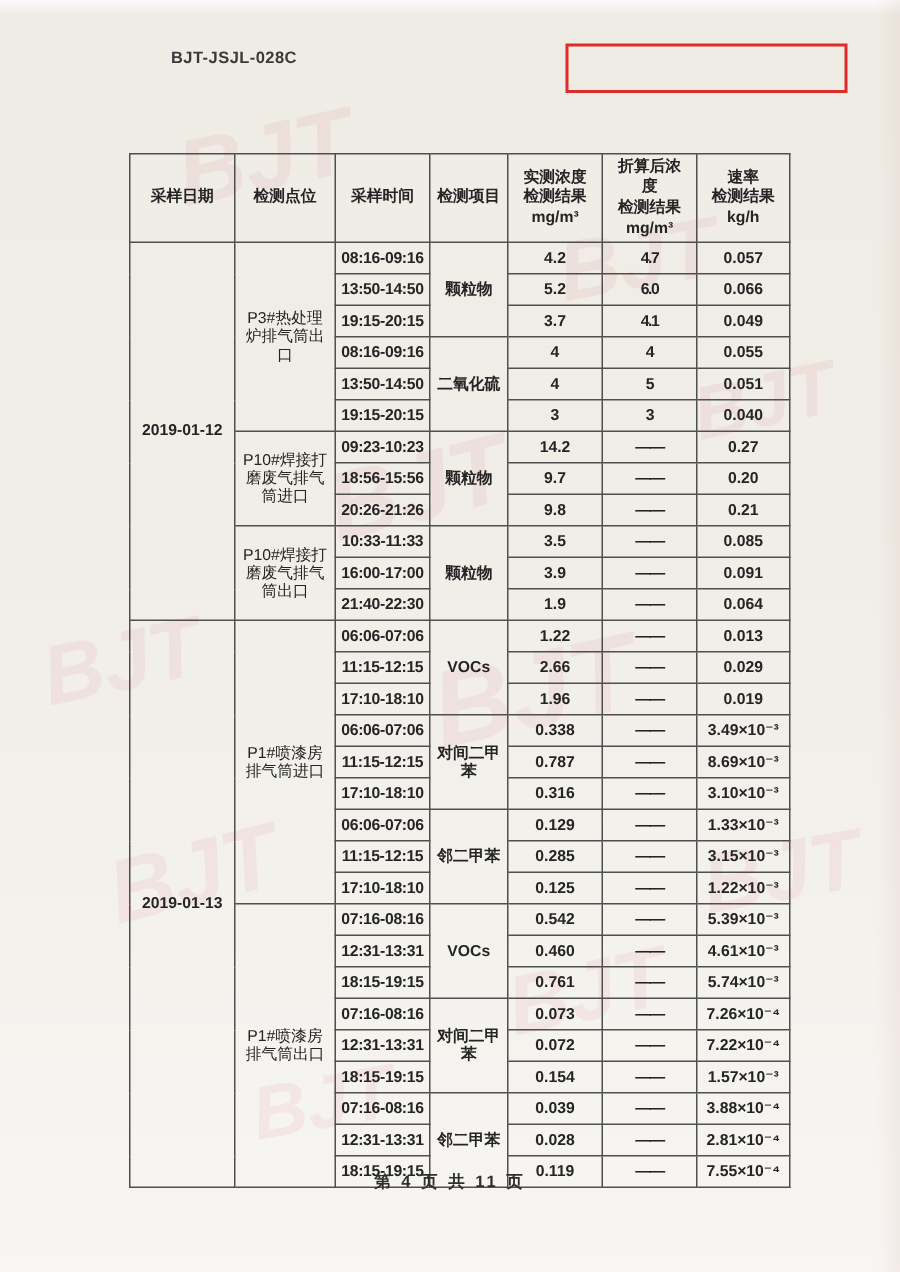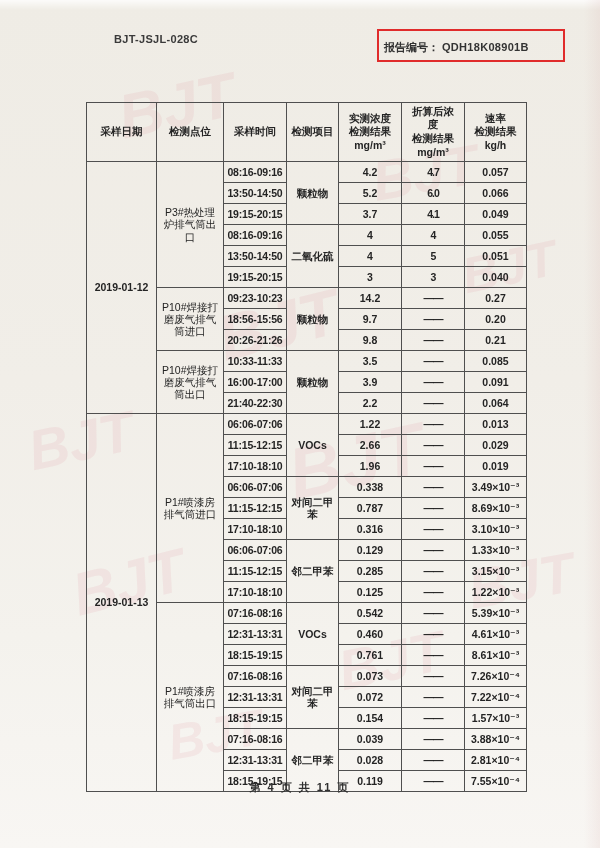--- a/index.html
+++ b/index.html
@@ -70,23 +70,20 @@
   <div class="wm wm4">BJT</div>
   <div class="wm wm5">BJT</div>
   <div class="wm wm6">BJT</div>
   <div class="wm wm7">BJT</div>
   <div class="wm wm8">BJT</div>
   <div class="wm wm9">BJT</div>
   <div class="wm wm10">BJT</div>
 
   <div class="doc-code">BJT-JSJL-028C</div>
 
-  <div class="report-no">
-    <span class="label">报告编号：</span><span class="value">QDH18K08901B</span>
-  </div>
   <div class="red-box"></div>
 
 
   <table class="results">
     <colgroup>
       <col style="width:70px">
         <col style="width:67px">
         <col style="width:63px">
       <col style="width:52px">
         <col style="width:63px">
@@ -187,21 +184,21 @@
           <td class="c-rate">0.085</td>
         </tr>
         <tr>
           <td class="c-time">16:00-17:00</td>
           <td class="c-measured">3.9</td>
           <td class="c-converted">——</td>
           <td class="c-rate">0.091</td>
         </tr>
         <tr>
           <td class="c-time">21:40-22:30</td>
-          <td class="c-measured">2.2</td>
+          <td class="c-measured">1.9</td>
           <td class="c-converted">——</td>
           <td class="c-rate">0.064</td>
         </tr>
         <tr>
           <td class="c-date" rowspan="18">2019-01-13</td>
           <td class="c-point" rowspan="9">P1#喷漆房
 排气筒进口</td>
           <td class="c-time">06:06-07:06</td>
           <td class="c-item" rowspan="3">VOCs</td>
           <td class="c-measured">1.22</td>
@@ -271,21 +268,21 @@
         <tr>
           <td class="c-time">12:31-13:31</td>
           <td class="c-measured">0.460</td>
           <td class="c-converted">——</td>
           <td class="c-rate">4.61×10⁻³</td>
         </tr>
         <tr>
           <td class="c-time">18:15-19:15</td>
           <td class="c-measured">0.761</td>
           <td class="c-converted">——</td>
-          <td class="c-rate">8.61×10⁻³</td>
+          <td class="c-rate">5.74×10⁻³</td>
         </tr>
         <tr>
           <td class="c-time">07:16-08:16</td>
           <td class="c-item" rowspan="3">对间二甲
 苯</td>
           <td class="c-measured">0.073</td>
           <td class="c-converted">——</td>
           <td class="c-rate">7.26×10⁻⁴</td>
         </tr>
         <tr>

